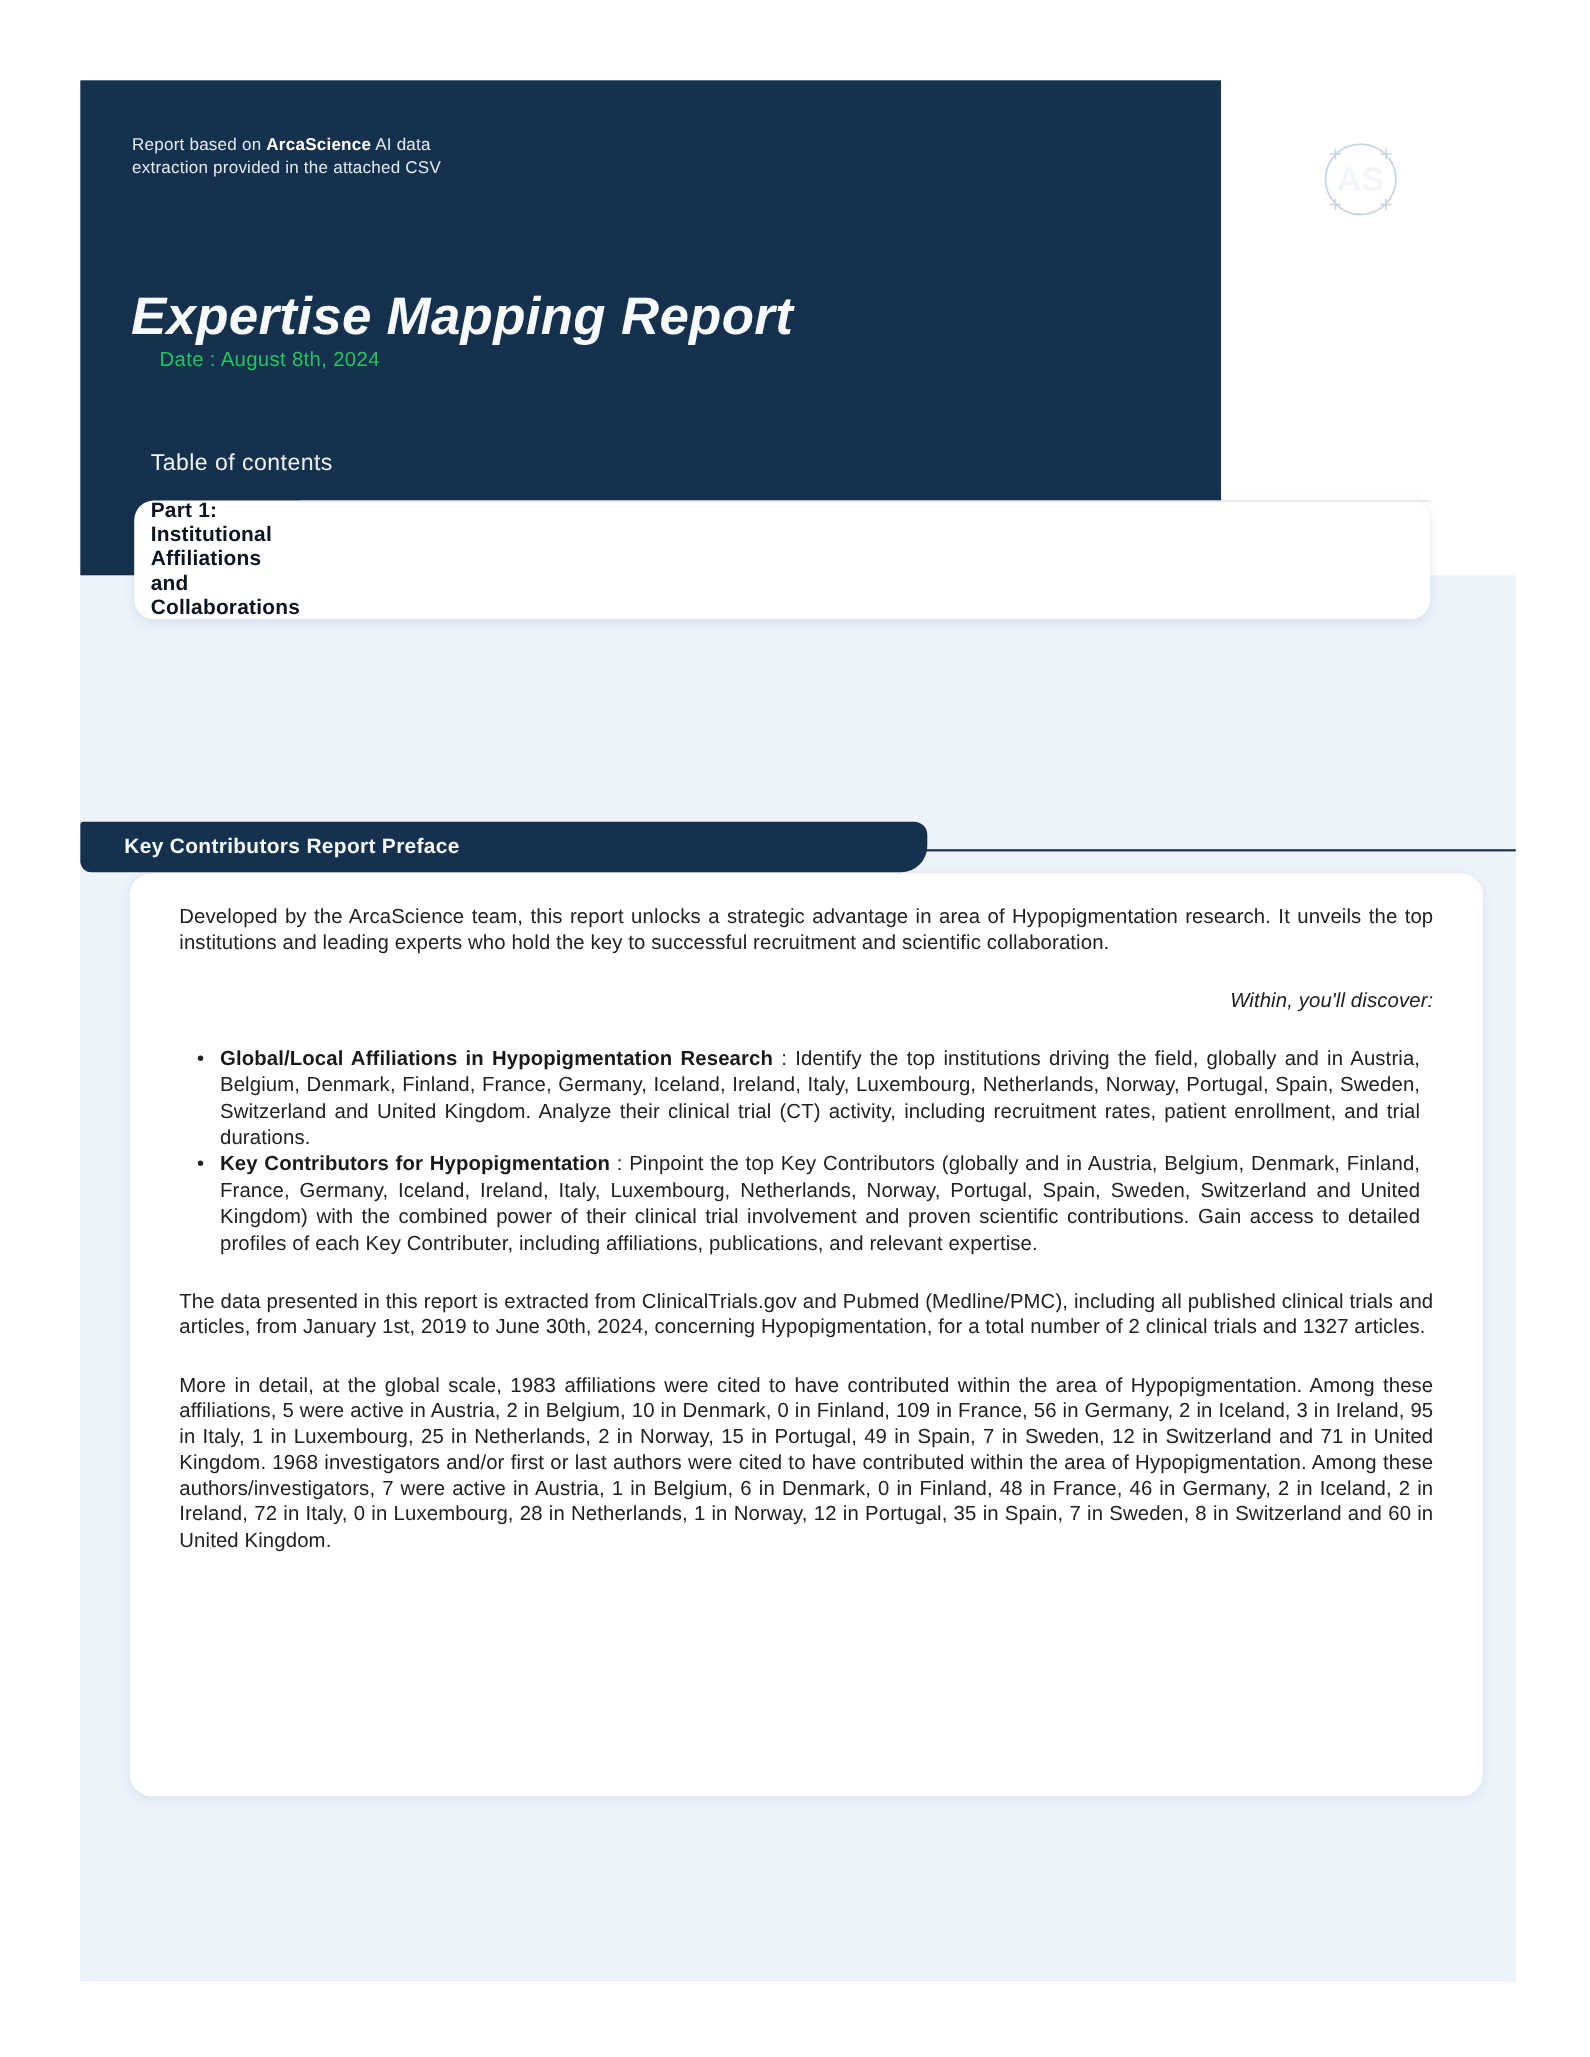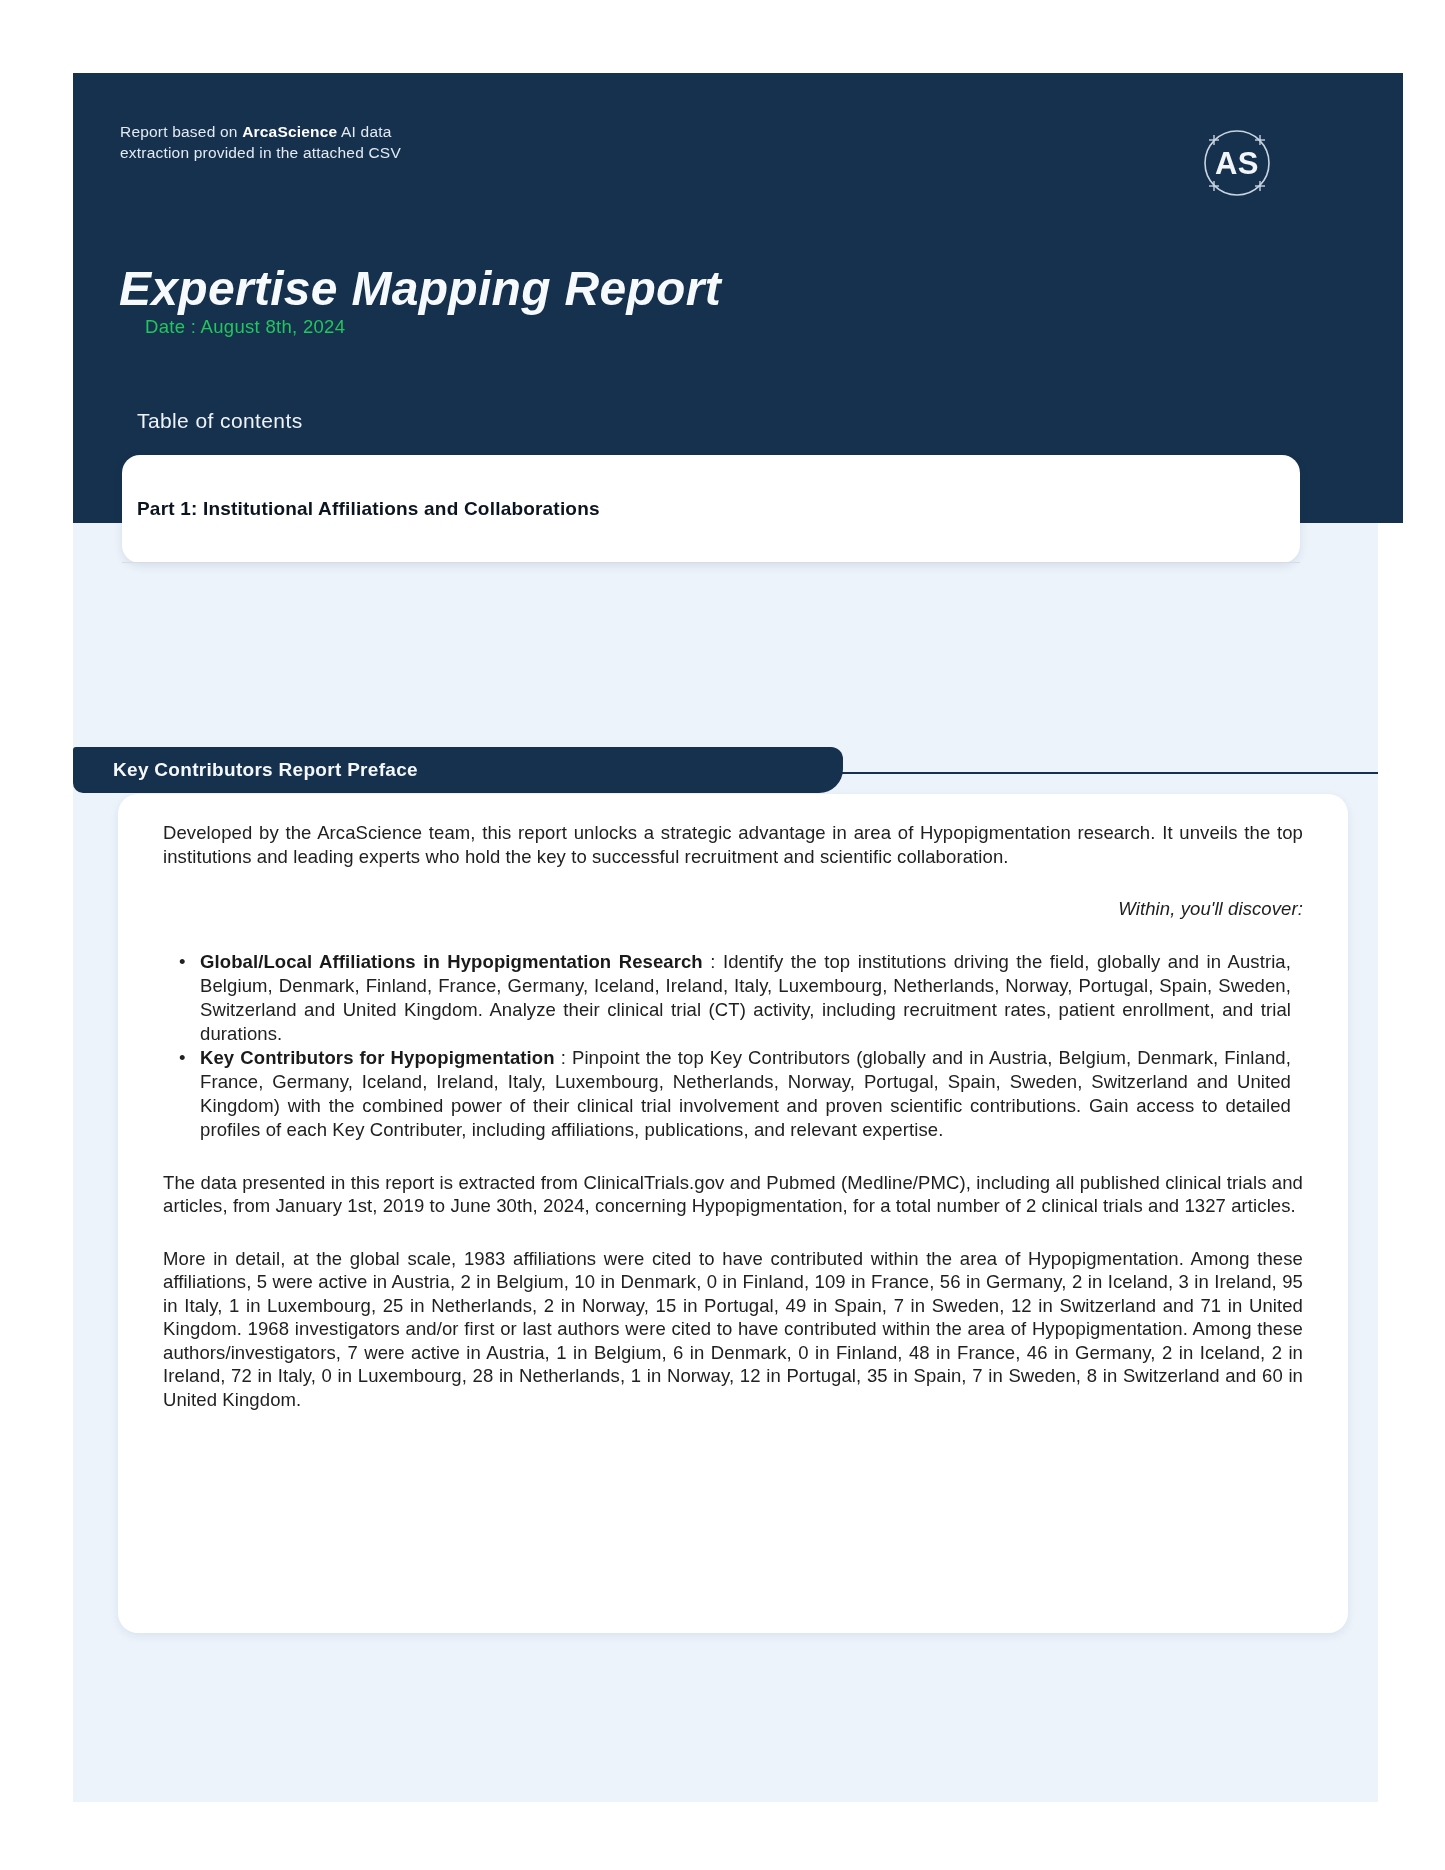--- a/index.html
+++ b/index.html
@@ -1,21 +1,21 @@
 <!DOCTYPE html>
 <html><head>
 <meta charset="utf-8">
 <style>
   html,body{margin:0;padding:0;background:#ffffff;}
   .page{
     position:relative;width:1445px;height:1870px;background:#ffffff;overflow:hidden;
     font-family:"Liberation Sans","DejaVu Sans",sans-serif;
   }
   
-  .hero{position:absolute;left:73px;top:73px;width:1330px;height:450px;background:#16314D;}
+  .hero{position:absolute;left:73px;top:73px;width:1037px;height:450px;background:#16314D;}
   .hero-note{
     position:absolute;left:47px;top:48px;width:290px;
     font-size:15.5px;line-height:21px;color:#E3EAF2;letter-spacing:.2px;
   }
   .hero-note b{color:#ffffff;font-weight:700;}
   .hero-title{
     position:absolute;left:46px;top:188px;
     font-size:48px;font-weight:700;color:#F7FAFC;letter-spacing:.3px;white-space:nowrap;font-style:italic;
   }
   .hero-date{
@@ -27,21 +27,21 @@
     font-size:21px;color:#EFF3F8;letter-spacing:.4px;
   }
   
   .logo{position:absolute;left:1129px;top:55px;width:70px;height:70px;}
   
   .band{position:absolute;left:73px;top:523px;width:1305px;height:1279px;background:#ECF3FB;}
   
   .toc-box{
     position:absolute;left:122px;top:455px;width:1178px;height:108px;background:#ffffff;
     border-radius:18px;box-shadow:0 3px 10px rgba(18,44,74,.10);
-    display:flex;flex-direction:column;z-index:3;
+    display:flex;z-index:3;
   }
   .toc-row{
     flex:1;display:flex;align-items:center;padding-left:15px;
     font-size:19px;font-weight:700;color:#0C1421;letter-spacing:.2px;cursor:pointer;
   }
   .toc-divider{height:1px;background:#D8DCE2;width:100%;}
   
   .banner{
     position:absolute;left:73px;top:747px;width:770px;height:46px;background:#16314D;
     border-radius:3px 12px 24px 10px;display:flex;align-items:center;z-index:3;

